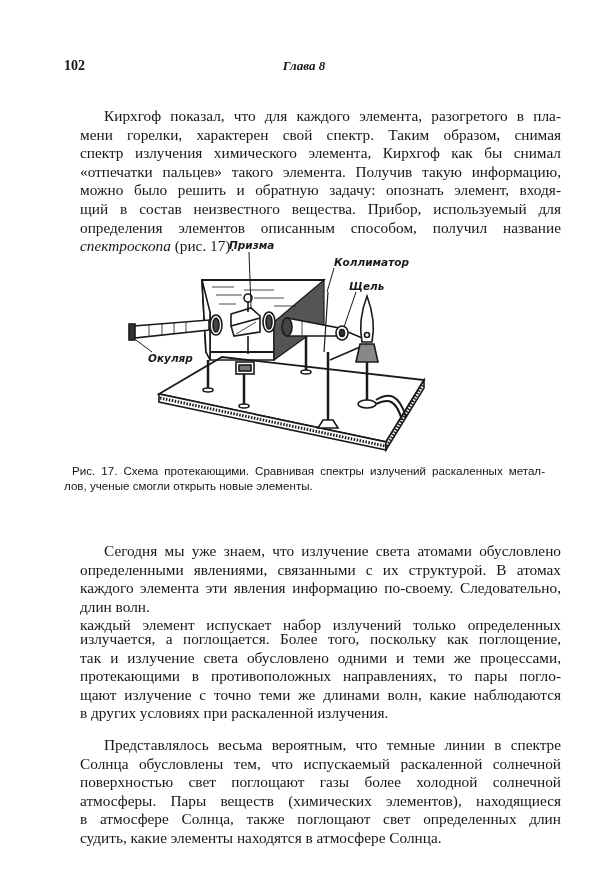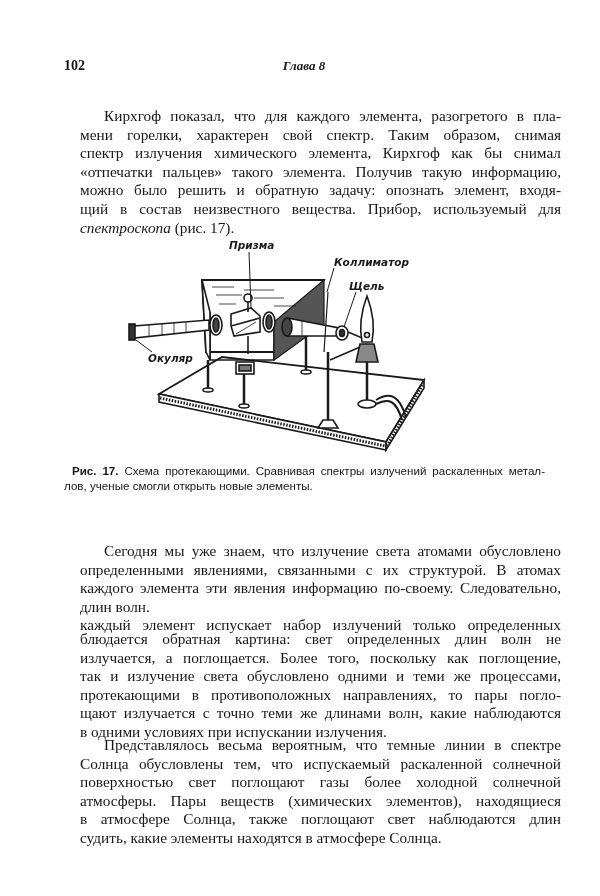--- a/index.html
+++ b/index.html
@@ -12,38 +12,39 @@
           text-align-last:left; margin:16px; }
   .para .line { display:block; text-align:justify; text-align-last:justify; white-space:nowrap; overflow:visible; }
   .para .line.last { text-align-last:left; }
   .indent { padding-left:24px; }
   .it { font-style:italic; }
   .figure { position:absolute; left:124px; top:232px; width:320px; height:228px; }
   .caption { position:absolute; left:64px; top:464px; width:481px; font-family:"Liberation Sans","DejaVu Sans",sans-serif;
              font-size:11.6px; line-height:14.5px; }
   .caption .line { display:block; text-align:justify; text-align-last:justify; white-space:nowrap; }
   .caption .line.last { text-align-last:left; }
-  .caption b { font-weight:bold;padding-left:8px; }
+  .caption b { font-weight:normal;padding-left:8px; }
   .lbl { font-family:"DejaVu Sans", sans-serif; font-style:italic; font-weight:bold; font-size:10.5px; fill:#1a1a1a; }
 </style>
 </head>
 <body>
 
 <div class="header">
   <span class="pageno">102</span>
   <div class="running">Глава 8</div>
 </div>
 
 <div class="para" style="top:91px;">
   <span class="line indent">Кирхгоф показал, что для каждого элемента, разогретого в пла-</span>
   <span class="line">мени горелки, характерен свой спектр. Таким образом, снимая</span>
   <span class="line">спектр излучения химического элемента, Кирхгоф как бы снимал</span>
   <span class="line">«отпечатки пальцев» такого элемента. Получив такую информацию,</span>
   <span class="line">можно было решить и обратную задачу: опознать элемент, входя-</span>
   <span class="line">щий в состав неизвестного вещества. Прибор, используемый для</span>
+  <span class="line">определения элементов описанным способом, получил название</span>
   <span class="line last"><span class="it">спектроскопа</span><span> (рис. 17).</span></span>
 </div>
 
 <div class="figure">
   <svg width="320" height="228" viewBox="0 0 320 228">
     <g stroke="#1a1a1a" fill="none" stroke-width="1.6">
 
       <polygon points="35,162 98,125 300,148 262,210" fill="#fff" stroke-width="1.8"></polygon>
       <polygon points="35,162 262,210 262,218 35,170" fill="#fff"></polygon>
       <polygon points="262,210 300,148 300,156 262,218" fill="#fff"></polygon>
@@ -138,28 +139,27 @@
 
 <div class="para" style="top:526px;">
   <span class="line indent">Сегодня мы уже знаем, что излучение света атомами обусловлено</span>
   <span class="line">определенными явлениями, связанными с их структурой. В атомах</span>
   <span class="line">каждого элемента эти явления информацию по-своему. Следовательно,</span>
   <span class="line last">длин волн.</span>
   <span class="line">каждый элемент испускает набор излучений только определенных</span>
 </div>
 
 <div class="para" style="top:614px;">
-  <span class="line">блюдается обратная картина: свет определенных длин волн не</span>
   <span class="line">излучается, а поглощается. Более того, поскольку как поглощение,</span>
   <span class="line">так и излучение света обусловлено одними и теми же процессами,</span>
   <span class="line">протекающими в противоположных направлениях, то пары погло-</span>
-  <span class="line">щают излучается с точно теми же длинами волн, какие наблюдаются</span>
-  <span class="line last">в одними условиях при испускании излучения.</span>
+  <span class="line">щают излучение с точно теми же длинами волн, какие наблюдаются</span>
+  <span class="line last">в других условиях при раскаленной излучения.</span>
 </div>
 
 <div class="para" style="top:720px;">
   <span class="line indent">Представлялось весьма вероятным, что темные линии в спектре</span>
   <span class="line">Солнца обусловлены тем, что испускаемый раскаленной солнечной</span>
   <span class="line">поверхностью свет поглощают газы более холодной солнечной</span>
   <span class="line">атмосферы. Пары веществ (химических элементов), находящиеся</span>
-  <span class="line">в атмосфере Солнца, также поглощают свет наблюдаются длин</span>
+  <span class="line">в атмосфере Солнца, также поглощают свет определенных длин</span>
   <span class="line last">судить, какие элементы находятся в атмосфере Солнца.</span>
 </div>
 
 </body></html>

